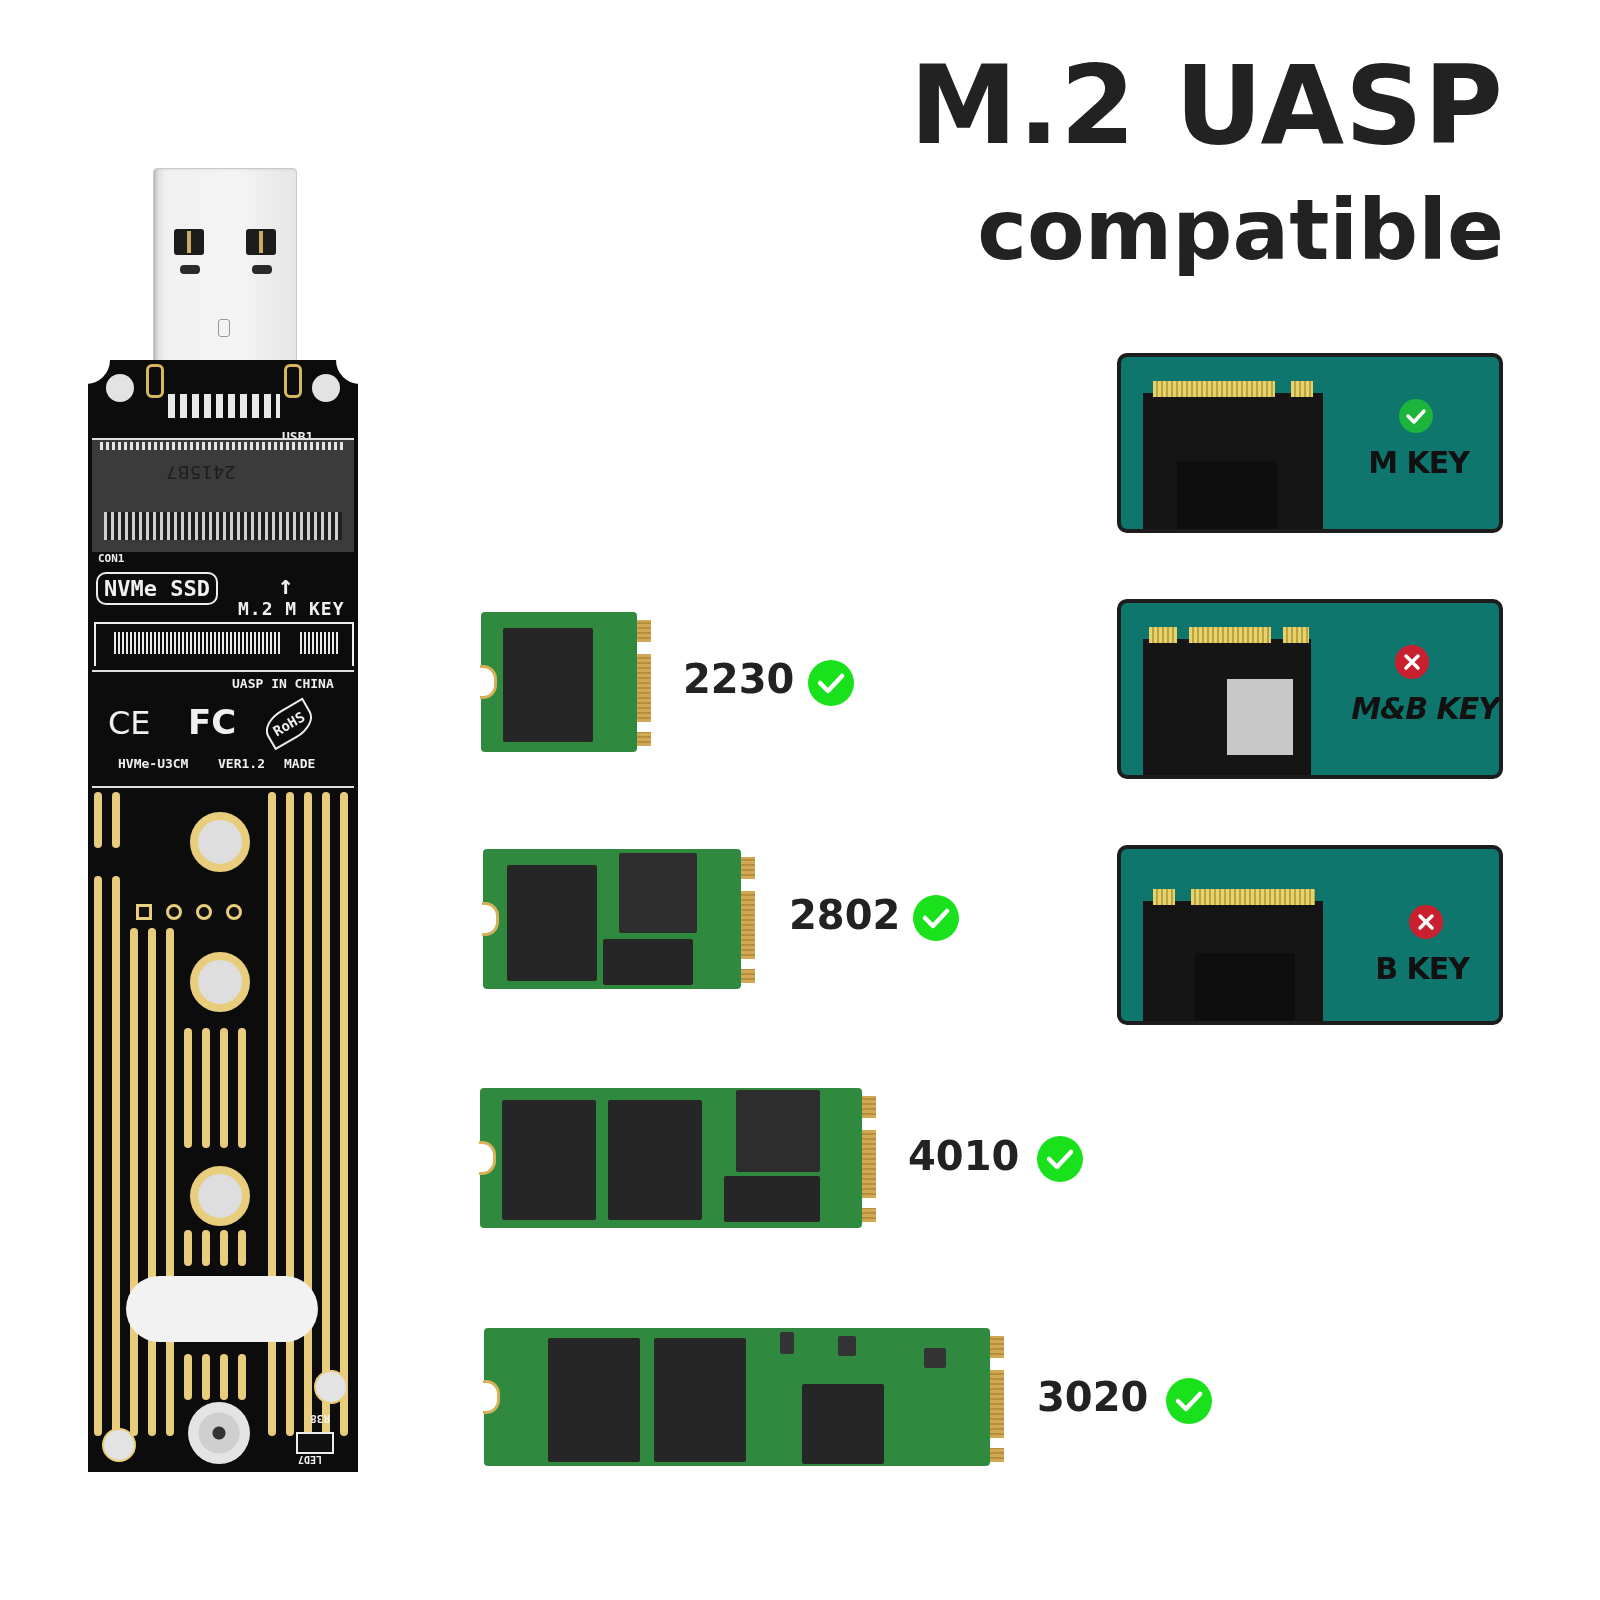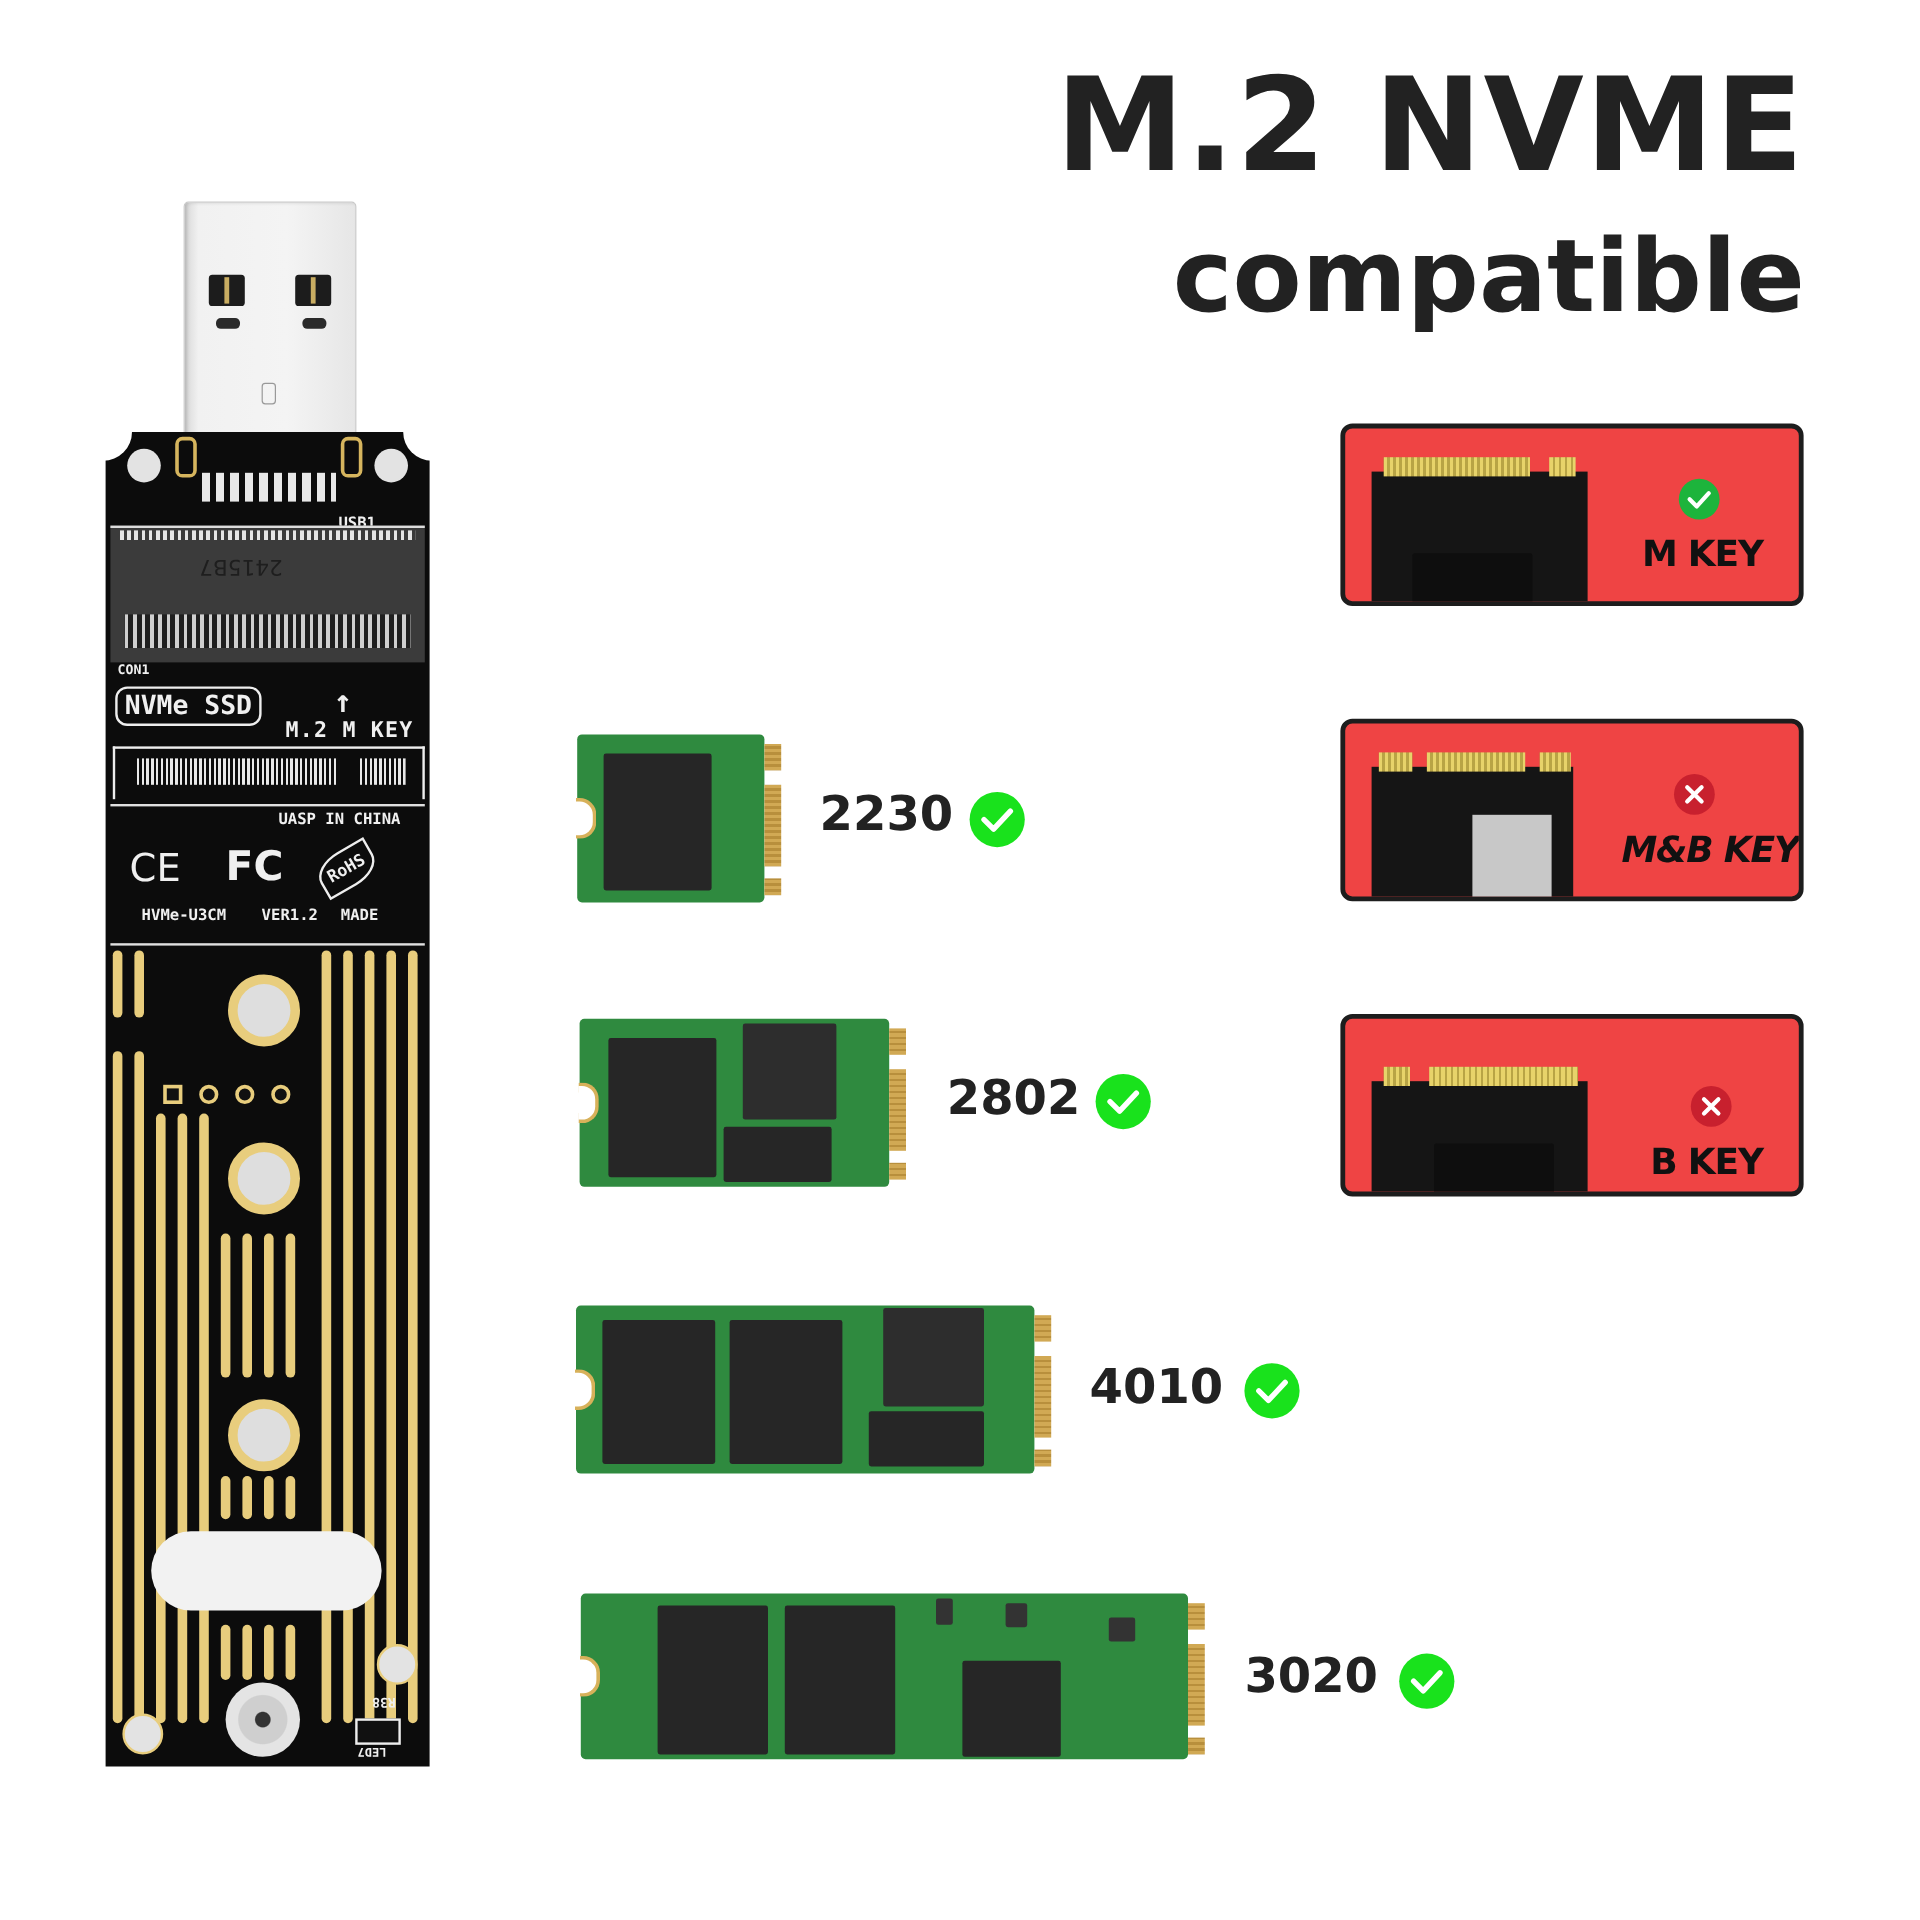--- a/index.html
+++ b/index.html
@@ -41,30 +41,30 @@
   
   .ssd { position:absolute; background:#2f8a3f; border-radius:4px; }
   .ssd::before { content:""; position:absolute; left:-1px; top:50%; transform:translateY(-50%); width:14px; height:28px; border-radius:0 14px 14px 0; background:#fff; border:3px solid #d7b15a; border-left:none; }
   .chip { position:absolute; background:#262626; border-radius:2px; }
   .gold { position:absolute; right:-14px; width:14px; background:repeating-linear-gradient(0deg,#d1a954 0 3px,#b88f3c 3px 5px); }
   .size-label { position:absolute; font-family:"DejaVu Sans", sans-serif; font-weight:bold; font-size:40px; color:#222; }
   .check { position:absolute; width:46px; height:46px; border-radius:50%; background:#19e21c; }
   .check svg { position:absolute; left:0; top:0; }
 
   
-  .keybox { position:absolute; left:1117px; width:386px; height:152px; border:4px solid #1d1d1d; border-radius:10px; box-sizing:border-box; overflow:hidden; background:#ef4444; }
+  .keybox { position:absolute; left:1117px; width:386px; height:180px; border:4px solid #1d1d1d; border-radius:10px; box-sizing:border-box; overflow:hidden; background:#0f766e; }
   .keycard { position:absolute; left:22px; top:36px; width:180px; height:150px; background:#151515; }
   .keycard-gold { position:absolute; top:-12px; height:16px; background:repeating-linear-gradient(90deg,#e7d36a 0 3px,#b8a445 3px 5px); }
   .keylabel { position:absolute; right:30px; font-family:"DejaVu Sans", sans-serif; font-weight:bold; font-size:30px; color:#111; letter-spacing:-1px; }
   .okicon { position:absolute; width:34px; height:34px; border-radius:50%; }
 </style>
 </head>
 <body>
 
-<div class="title-main">M.2 NVME</div>
+<div class="title-main">M.2 UASP</div>
 <div class="title-sub">compatible</div>
 
 <div>
   <div class="usb-plug">
     <div class="usb-hole" style="left:20px;"></div>
     <div class="usb-hole" style="left:92px;"></div>
     <div class="usb-hole-small" style="left:26px;"></div>
     <div class="usb-hole-small" style="left:98px;"></div>
     <div class="usb-mark"></div>
   </div>

